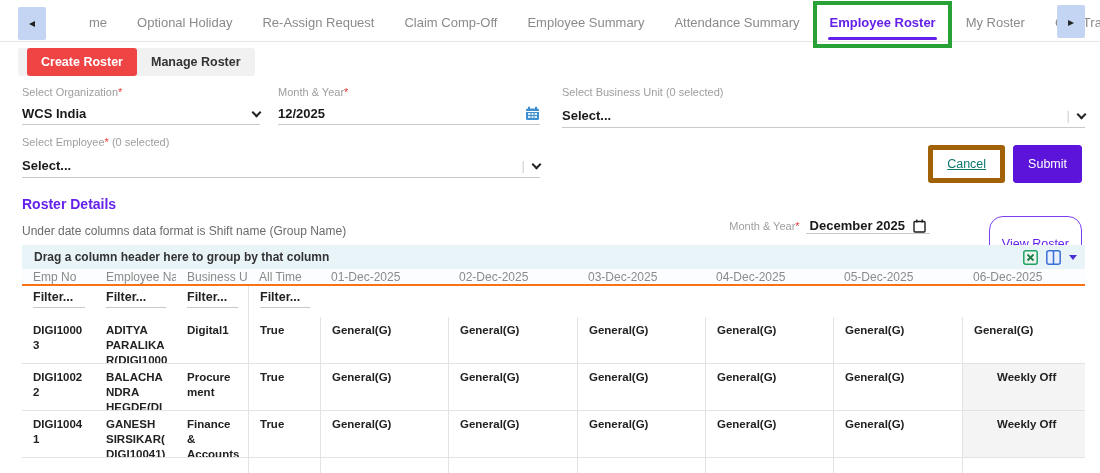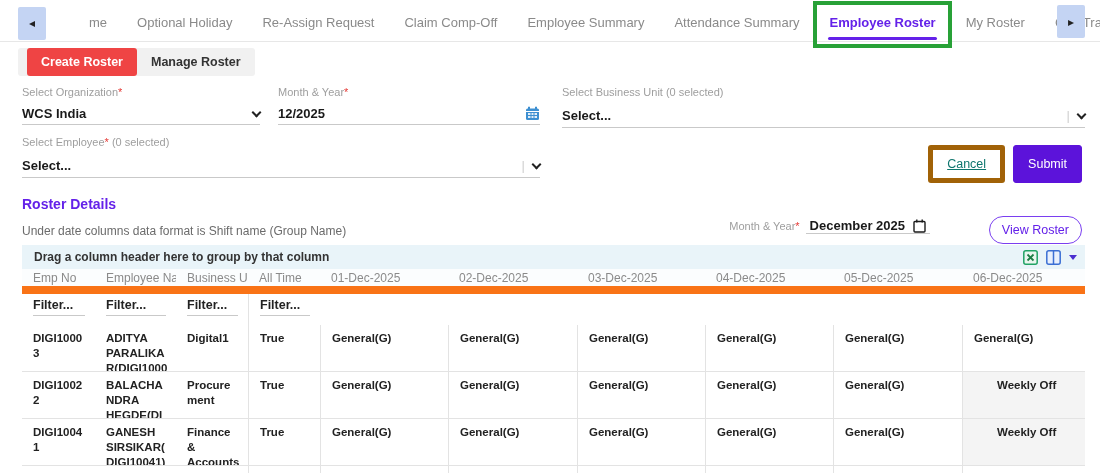--- a/index.html
+++ b/index.html
@@ -50,32 +50,32 @@
   
   .roster-title { position:absolute; left:22px; top:196px; font-size:14px; font-weight:700; color:#6421e9; }
   .roster-note { position:absolute; left:22px; top:224px; font-size:12px; color:#6b6b6b; }
 
   .my2 { position:absolute; top:218px; right:170px; display:flex; align-items:baseline; }
   .my2 .lbl { font-size:11px; color:#9e9e9e; margin-right:6px; }
   .my2 .lbl .req { color:#e53935; }
   .my2 .valwrap { display:flex; gap:8px; border-bottom:1px solid #c9c9c9; padding:0 4px 0 4px; }
   .my2 .val { font-size:13px; font-weight:700; color:#1a1a1a; white-space:nowrap; }
   .btn-view { position:absolute; top:216px; right:18px; background:#fff; border:1.5px solid #7a3ff0;
-              color:#6421e9; font-size:12.5px; border-radius:14px; padding:6px 12px; cursor:pointer; }
+              color:#6421e9; font-size:12.5px; border-radius:14px; padding:20px 12px; cursor:pointer; }
 
   
   .grid-wrap { position:absolute; left:22px; top:245px; width:1063px; height:235px; overflow:hidden;
                font-size:12px; }
   .group-panel { height:24px; background:#e9f4f9; display:flex; align-items:center; padding:0 8px 0 12px; }
   .group-panel .gp-text { font-size:12px; font-weight:600; color:#333; flex:1; }
   .gp-icons { display:flex; align-items:center; gap:8px; }
   .caret-down { width:0; height:0; border-left:4px solid transparent; border-right:4px solid transparent;
                 border-top:5px solid #4b2fd0; display:inline-block; }
   .t-row { display:grid; grid-template-columns:73px 81px 72px 72px 128px 129px 128px 128px 129px 123px; }
-  .thead { height:25px; align-items:center; background:#fbfdfe; border-bottom:8px solid #f97316; }
+  .thead { height:17px; align-items:center; background:#fbfdfe; border-bottom:2px solid #f97316; }
   .th { color:#8a8a8a; font-size:12px; padding-left:11px; white-space:nowrap; overflow:hidden; }
   .frow { height:31px; background:#fff; }
   .fcell { padding:4px 10px 0 11px; }
   .fcell.bordered { border-left:1px solid #e3e3e3; }
   .filter-input { font-size:12.5px; font-weight:700; color:#222; border-bottom:1px solid #c9c9c9;
                   padding-bottom:3px; width:100%; cursor:text; }
   .drow { height:47px; border-bottom:1px solid #e3e3e3; background:#fff; }
   .dcell { padding:6px 8px 4px 11px; font-weight:700; color:#222; font-size:11.5px; line-height:1.3;
            word-break:break-word; overflow:hidden; }
   .dcell.bordered { border-left:1px solid #e3e3e3; }

